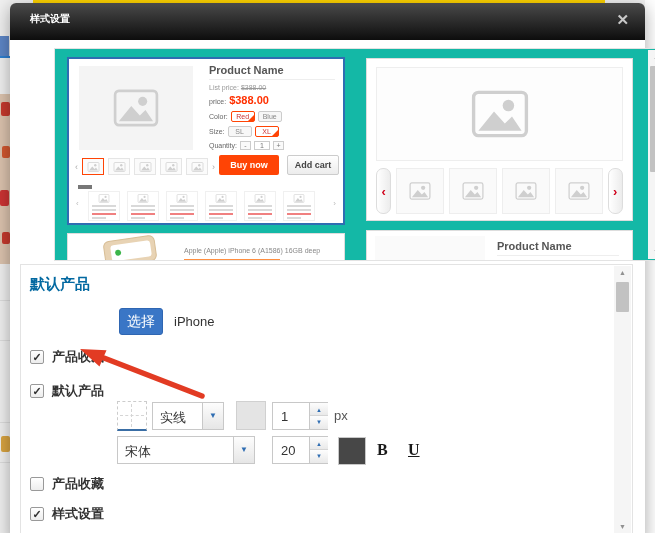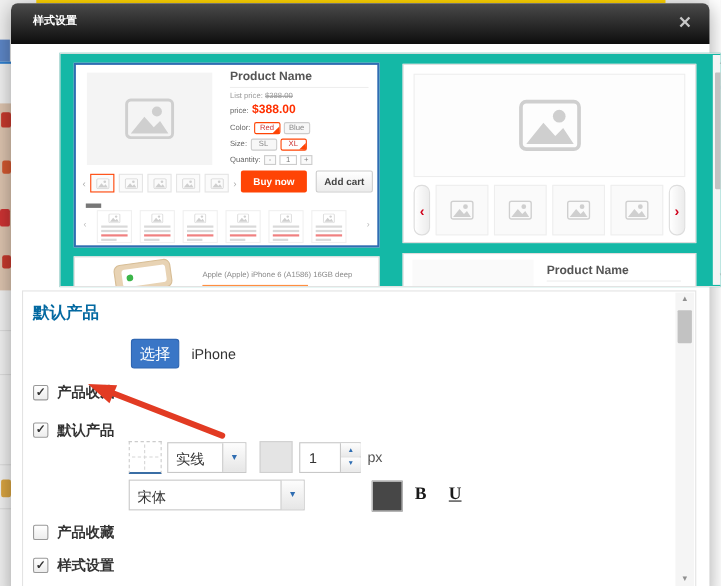--- a/index.html
+++ b/index.html
@@ -128,21 +128,21 @@
                    border:1px dashed #ccc; border-bottom:2px solid #3a6ea5; cursor:pointer; }
   .border-picker .h { position:absolute; left:2px; right:2px; top:13px; border-top:1px dashed #d5d5d5; }
   .border-picker .v { position:absolute; top:2px; bottom:2px; left:13px; border-left:1px dashed #d5d5d5; }
 
   .select { position:absolute; height:28px; background:#fff; border:1px solid #c8c8c8; cursor:pointer; }
   .select .sel-text { position:absolute; left:7px; top:6px; font-size:13px; color:#333; }
   .select .sel-arrow { position:absolute; right:0; top:0; width:21px; height:26px; border-left:1px solid #c8c8c8;
                        background:linear-gradient(#fdfdfd,#e6e6e6); color:#2f6db2; font-size:8px;
                        text-align:center; line-height:26px; }
   .sel-border { left:131px; top:137px; width:72px; }
-  .sel-font { left:96px; top:171px; width:160px; }
+  .sel-font { left:96px; top:171px; width:138px; }
 
   .swatch { position:absolute; cursor:pointer; }
   .swatch.light { left:215px; top:136px; width:30px; height:29px; background:#e4e4e4; border:1px solid #d0d0d0; }
   .swatch.dark  { left:317px; top:172px; width:28px; height:28px; background:#474747; border:1px solid #c8c8c8; }
 
   .spinner { position:absolute; width:56px; height:28px; background:#fff; border:1px solid #c8c8c8; }
   .spinner.sp1 { left:251px; top:137px; } .spinner.sp2 { left:251px; top:171px; }
   .spin-val { position:absolute; left:8px; top:6px; font-size:13px; color:#333; }
   .spin-btns { position:absolute; right:0; top:0; width:18px; height:26px; border-left:1px solid #c8c8c8; }
   .spin-btns .up, .spin-btns .dn { position:absolute; left:0; width:18px; height:13px; font-size:6px; color:#2f6db2;
@@ -429,20 +429,27 @@
           <span class="up">▲</span>
           <span class="dn">▼</span>
         </span>
       </div>
       <span class="px-lbl">px</span>
 
       <div class="select sel-font">
         <span class="sel-text">宋体</span>
         <span class="sel-arrow">▼</span>
       </div>
+      <div class="spinner sp2">
+        <span class="spin-val">20</span>
+        <span class="spin-btns">
+          <span class="up">▲</span>
+          <span class="dn">▼</span>
+        </span>
+      </div>
       <span class="swatch dark"></span>
       <span class="fmt fmt-b">B</span>
       <span class="fmt fmt-u">U</span>
 
       <div class="chk-row r3">
         <span class="chk"><span></span></span>
         <span class="chk-lbl">产品收藏</span>
       </div>
       <div class="chk-row r4">
         <span class="chk"><span>✓</span></span>

